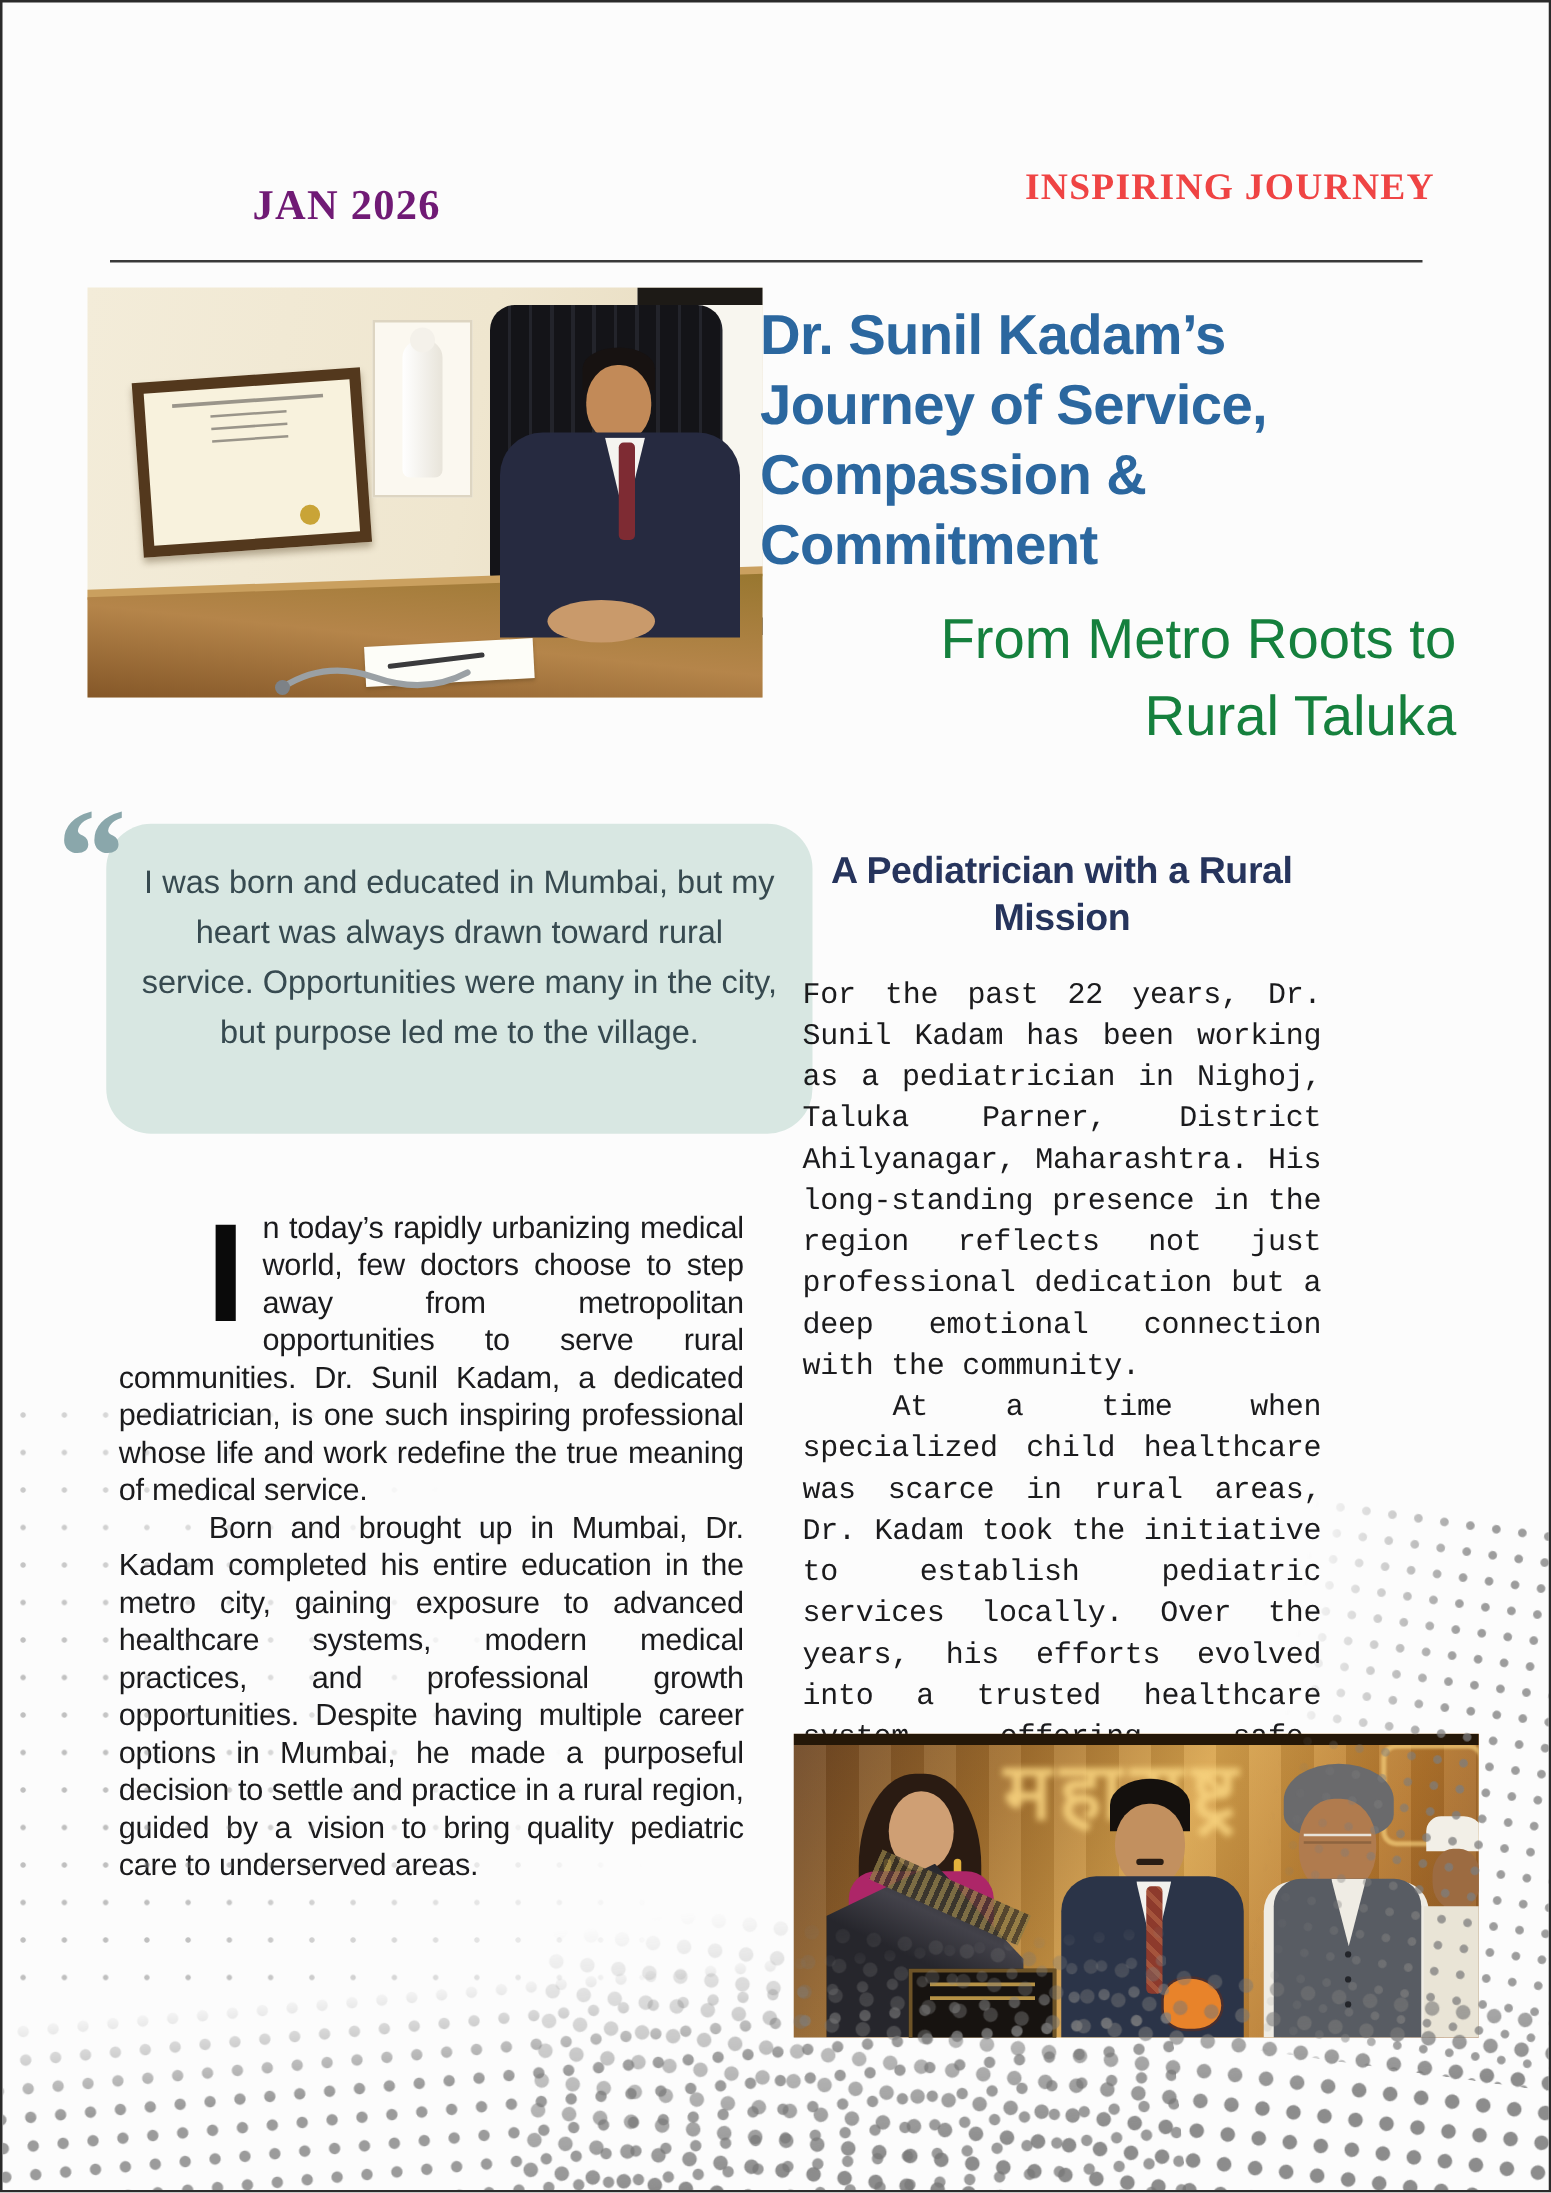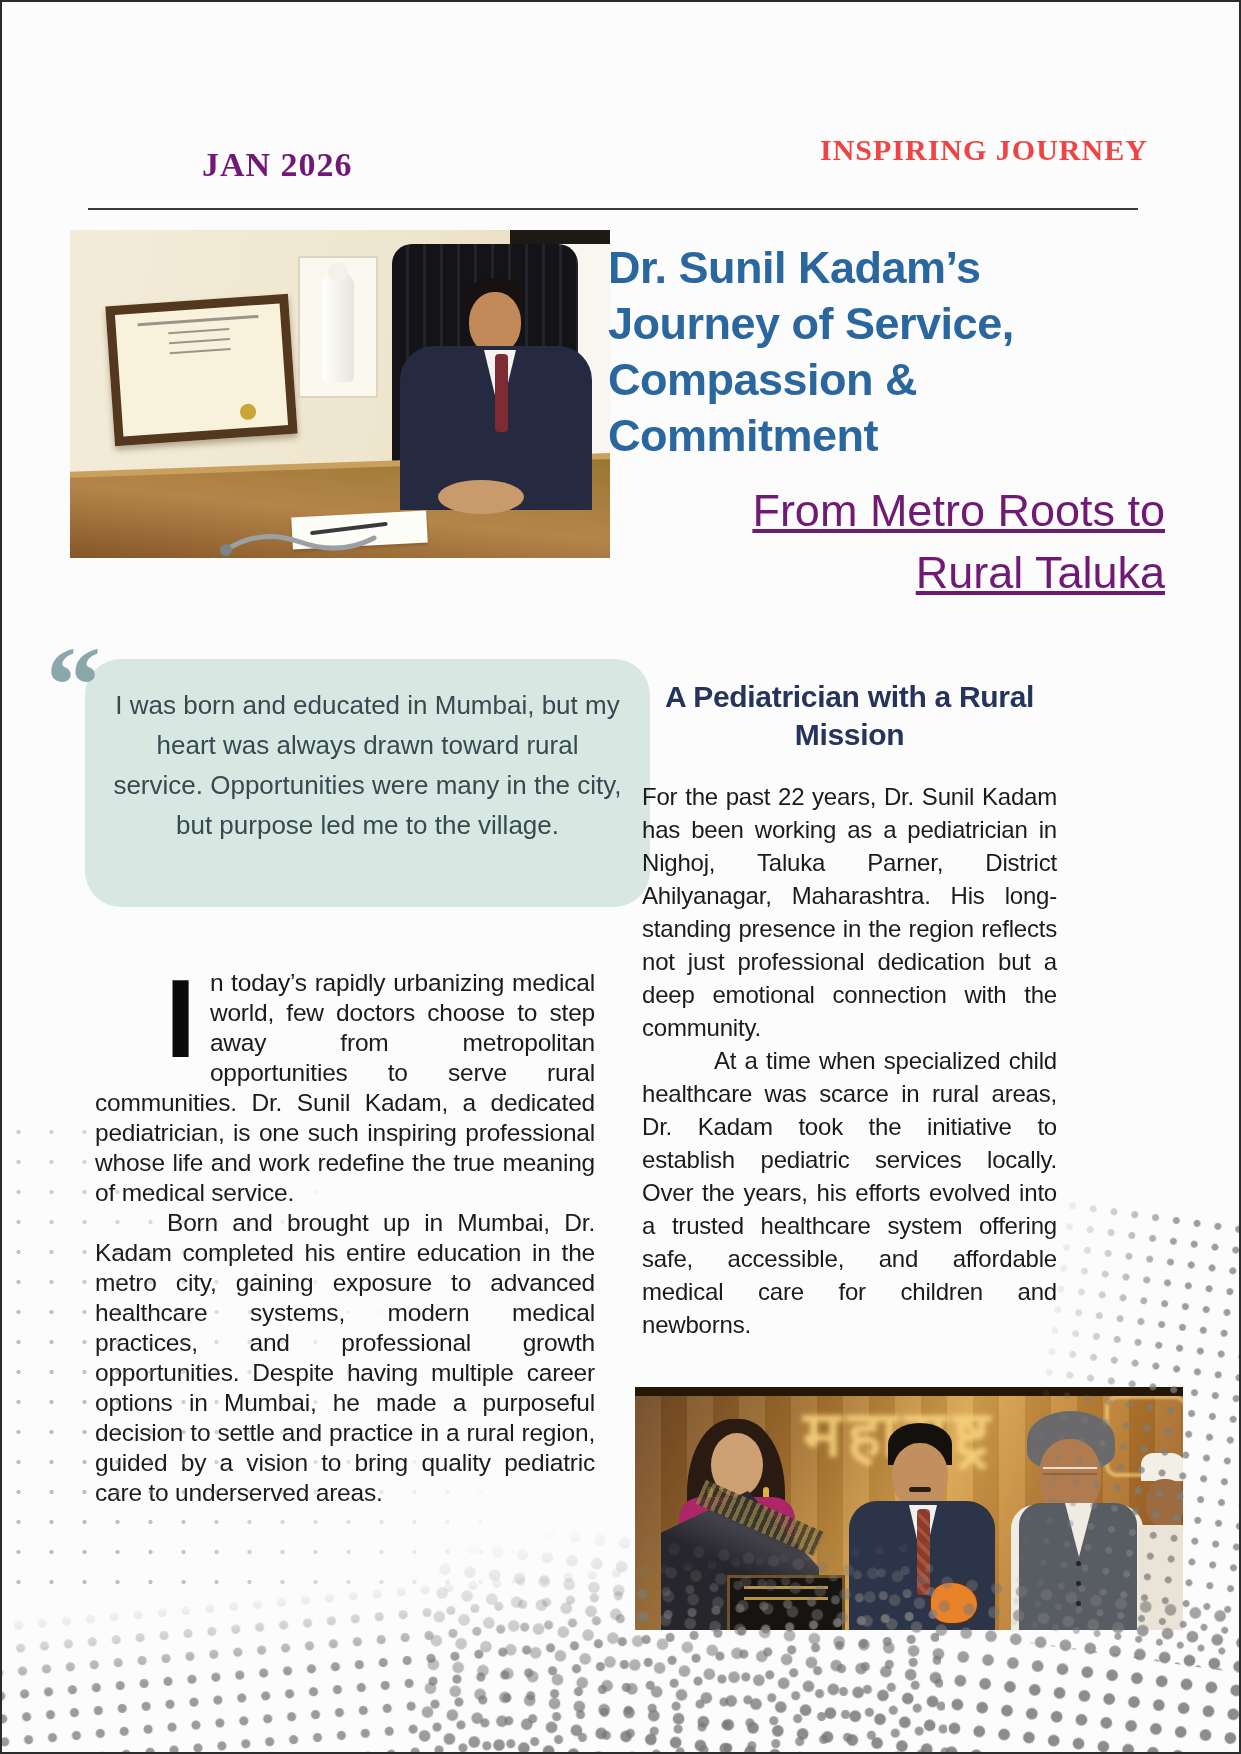--- a/index.html
+++ b/index.html
@@ -23,21 +23,21 @@
   .tagline{
     position:absolute;left:818px;top:133px;
     font:700 30px/1 "Liberation Serif",serif;letter-spacing:1px;color:#ef4444;
   }
   .header-rule{position:absolute;left:86px;top:206px;width:1050px;height:2px;background:#3a3a3a;}
 
   
   .title-block{position:absolute;left:606px;top:238px;width:557px;}
   .title-line{font:700 45px/56px "Liberation Sans",sans-serif;color:#2b679f;letter-spacing:-0.5px;}
   .subtitle-block{position:absolute;left:606px;top:478px;width:557px;text-align:right;}
-  .subtitle-line{font:400 45px/62px "Liberation Sans",sans-serif;color:#701a75;letter-spacing:0;text-decoration:underline;}
+  .subtitle-line{font:400 45px/62px "Liberation Sans",sans-serif;color:#15803d;letter-spacing:0;}
 
   
   .quote-box{
     position:absolute;left:83px;top:657px;width:565px;height:248px;
     background:#d8e7e2;border-radius:36px;
   }
   .quote-text{
     position:absolute;left:24px;right:24px;top:26px;
     font:400 26px/40px "Liberation Sans",sans-serif;color:#374a50;text-align:center;
   }
@@ -46,21 +46,21 @@
     font:700 110px/1 "Liberation Serif",serif;color:#8aa7ab;z-index:3;
   }
 
   
   .col-left{position:absolute;left:93px;top:966px;width:500px;}
   .col-right{position:absolute;left:640px;top:676px;width:415px;}
   .body-para{
     margin:0;font:400 24.5px/30px "Liberation Sans",sans-serif;color:#1b1b1d;
     text-align:justify;letter-spacing:-0.2px;
   }
-  .col-right .body-para{font-size:24px;line-height:33px;}
+  .col-right .body-para{font-size:24px;line-height:33px;font-family:Liberation Mono, monospace;}
   .indent{text-indent:72px;}
   .dropcap{
     float:left;font:700 112px/86px "Liberation Sans",sans-serif;color:#0a0a0a;
     margin:8px 14px 0 70px;
   }
   .section-heading{
     margin:0 0 26px 0;font:700 30px/38px "Liberation Sans",sans-serif;
     color:#26345c;text-align:center;letter-spacing:-0.3px;
   }
 

